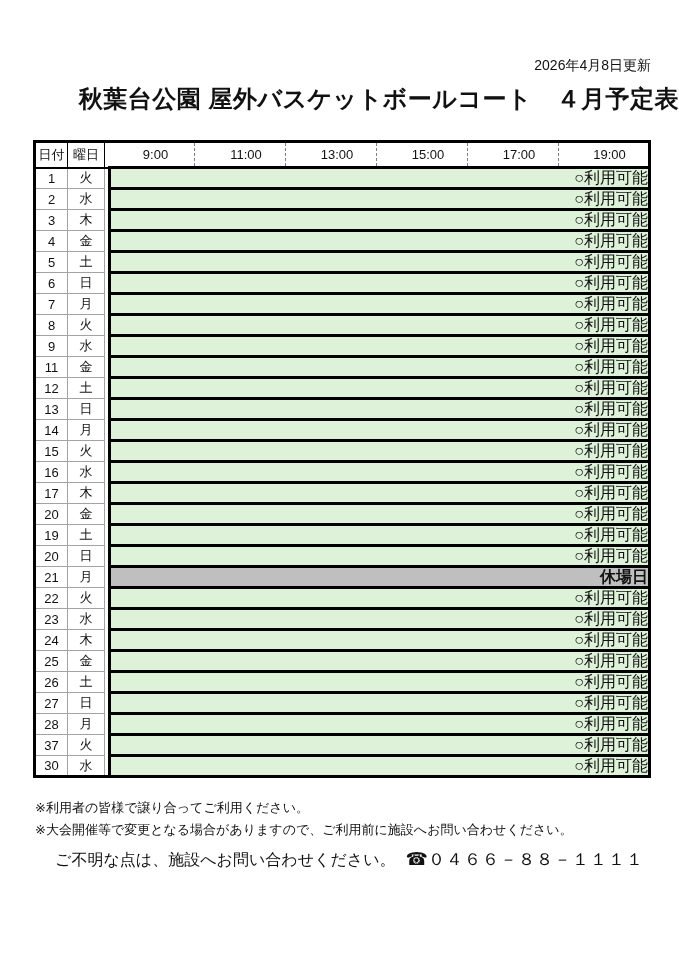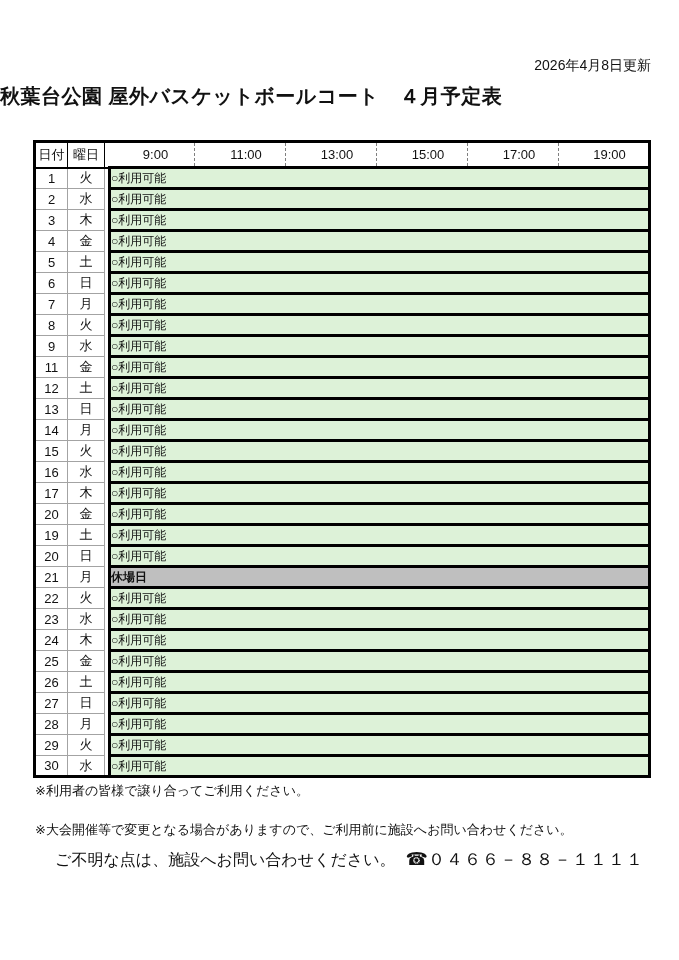--- a/index.html
+++ b/index.html
@@ -11,22 +11,22 @@
     position: relative;
     --avail-bg: #ddf2d8;
     --closed-bg: #bfbfbf;
   }
   .updated {
     position: absolute; top: 57px; right: 28px;
     font-size: 14px;
   }
   .title {
     position: absolute; top: 83px; left: 0; width: 100%;
-    text-align: left;
-    font-size: 20px; font-weight: bold; letter-spacing: 0.5px;
+    text-align: right;
+    font-size: 24px; font-weight: bold; letter-spacing: 0.5px;
     white-space: nowrap;
   }
   table.schedule {
     position: absolute; left: 33px; top: 140px;
     width: 615px;
     border-collapse: collapse;
     table-layout: fixed;
     border: 3px solid #000;
   }
   col.w-date   { width: 33px; }
@@ -51,31 +51,31 @@
   tbody td { padding: 0; height: 18px; }
   td.c-date, td.c-day {
     border: 1px solid #a3a3a3;
     text-align: center;
     font-size: 13px;
     background: #fff;
   }
   td.c-spacer { border: none; background: #fff; }
   td.c-status {
     border: 3px solid #000;
-    text-align: left;
-    font-size: 12px;
+    text-align: right;
+    font-size: 16px;
     line-height: 18px;
   }
   td.c-status.avail  { background: var(--avail-bg); }
   td.c-status.closed { background: var(--closed-bg); font-weight: bold; }
   .note {
     position: absolute; left: 35px;
     font-size: 13px; white-space: nowrap;
   }
-  .note-1 { top: 782px; }
+  .note-1 { top: 799px; }
   .note-2 { top: 821px; }
   .contact {
     position: absolute; left: 55px; top: 848px;
     font-size: 16px; white-space: nowrap;
   }
   .contact .phone-icon { font-size: 18px; margin-left: 10px; }
   .contact .phone-number { font-size: 17px; letter-spacing: 1px; font-family: "Liberation Sans", "DejaVu Sans", sans-serif; }
 </style>
 </head>
 <body style="--avail-bg: #ddf2d8; --closed-bg: #bfbfbf;">
@@ -265,21 +265,21 @@
         <td class="c-spacer"></td>
         <td class="c-status avail" colspan="6">○利用可能</td>
       </tr>
       <tr>
         <td class="c-date">28</td>
         <td class="c-day">月</td>
         <td class="c-spacer"></td>
         <td class="c-status avail" colspan="6">○利用可能</td>
       </tr>
       <tr>
-        <td class="c-date">29</td>
+        <td class="c-date">37</td>
         <td class="c-day">火</td>
         <td class="c-spacer"></td>
         <td class="c-status avail" colspan="6">○利用可能</td>
       </tr>
       <tr>
         <td class="c-date">30</td>
         <td class="c-day">水</td>
         <td class="c-spacer"></td>
         <td class="c-status avail" colspan="6">○利用可能</td>
       </tr>

